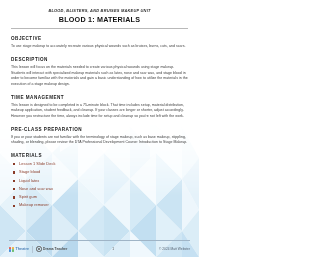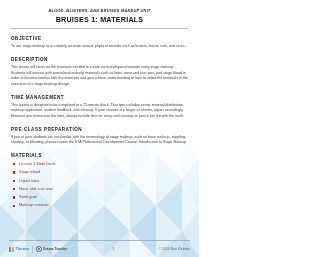--- a/index.html
+++ b/index.html
@@ -282,21 +282,21 @@
       <polygon points="0,153 0,120 20,137" fill="#fbfdff"></polygon>
       <polygon points="150,120 172,140 150,158" fill="#f8fcfe"></polygon>
       <polygon points="60,120 82,138 60,152" fill="#fafdff"></polygon>
     </g>
   </svg>
 
   <div id="content">
 
     <div class="doc-header">
       <div class="unit-title">BLOOD, BLISTERS, AND BRUISES MAKEUP UNIT</div>
-      <div class="lesson-title">BRUISES 1: MATERIALS</div>
+      <div class="lesson-title">BLOOD 1: MATERIALS</div>
       <div class="header-rule"></div>
     </div>
 
     <div class="section">
       <div class="section-heading">OBJECTIVE</div>
       <div class="section-body">To use stage makeup to accurately recreate various physical wounds such as bruises, burns, cuts, and scars.</div>
     </div>
 
     <div class="section">
       <div class="section-heading">DESCRIPTION</div>

